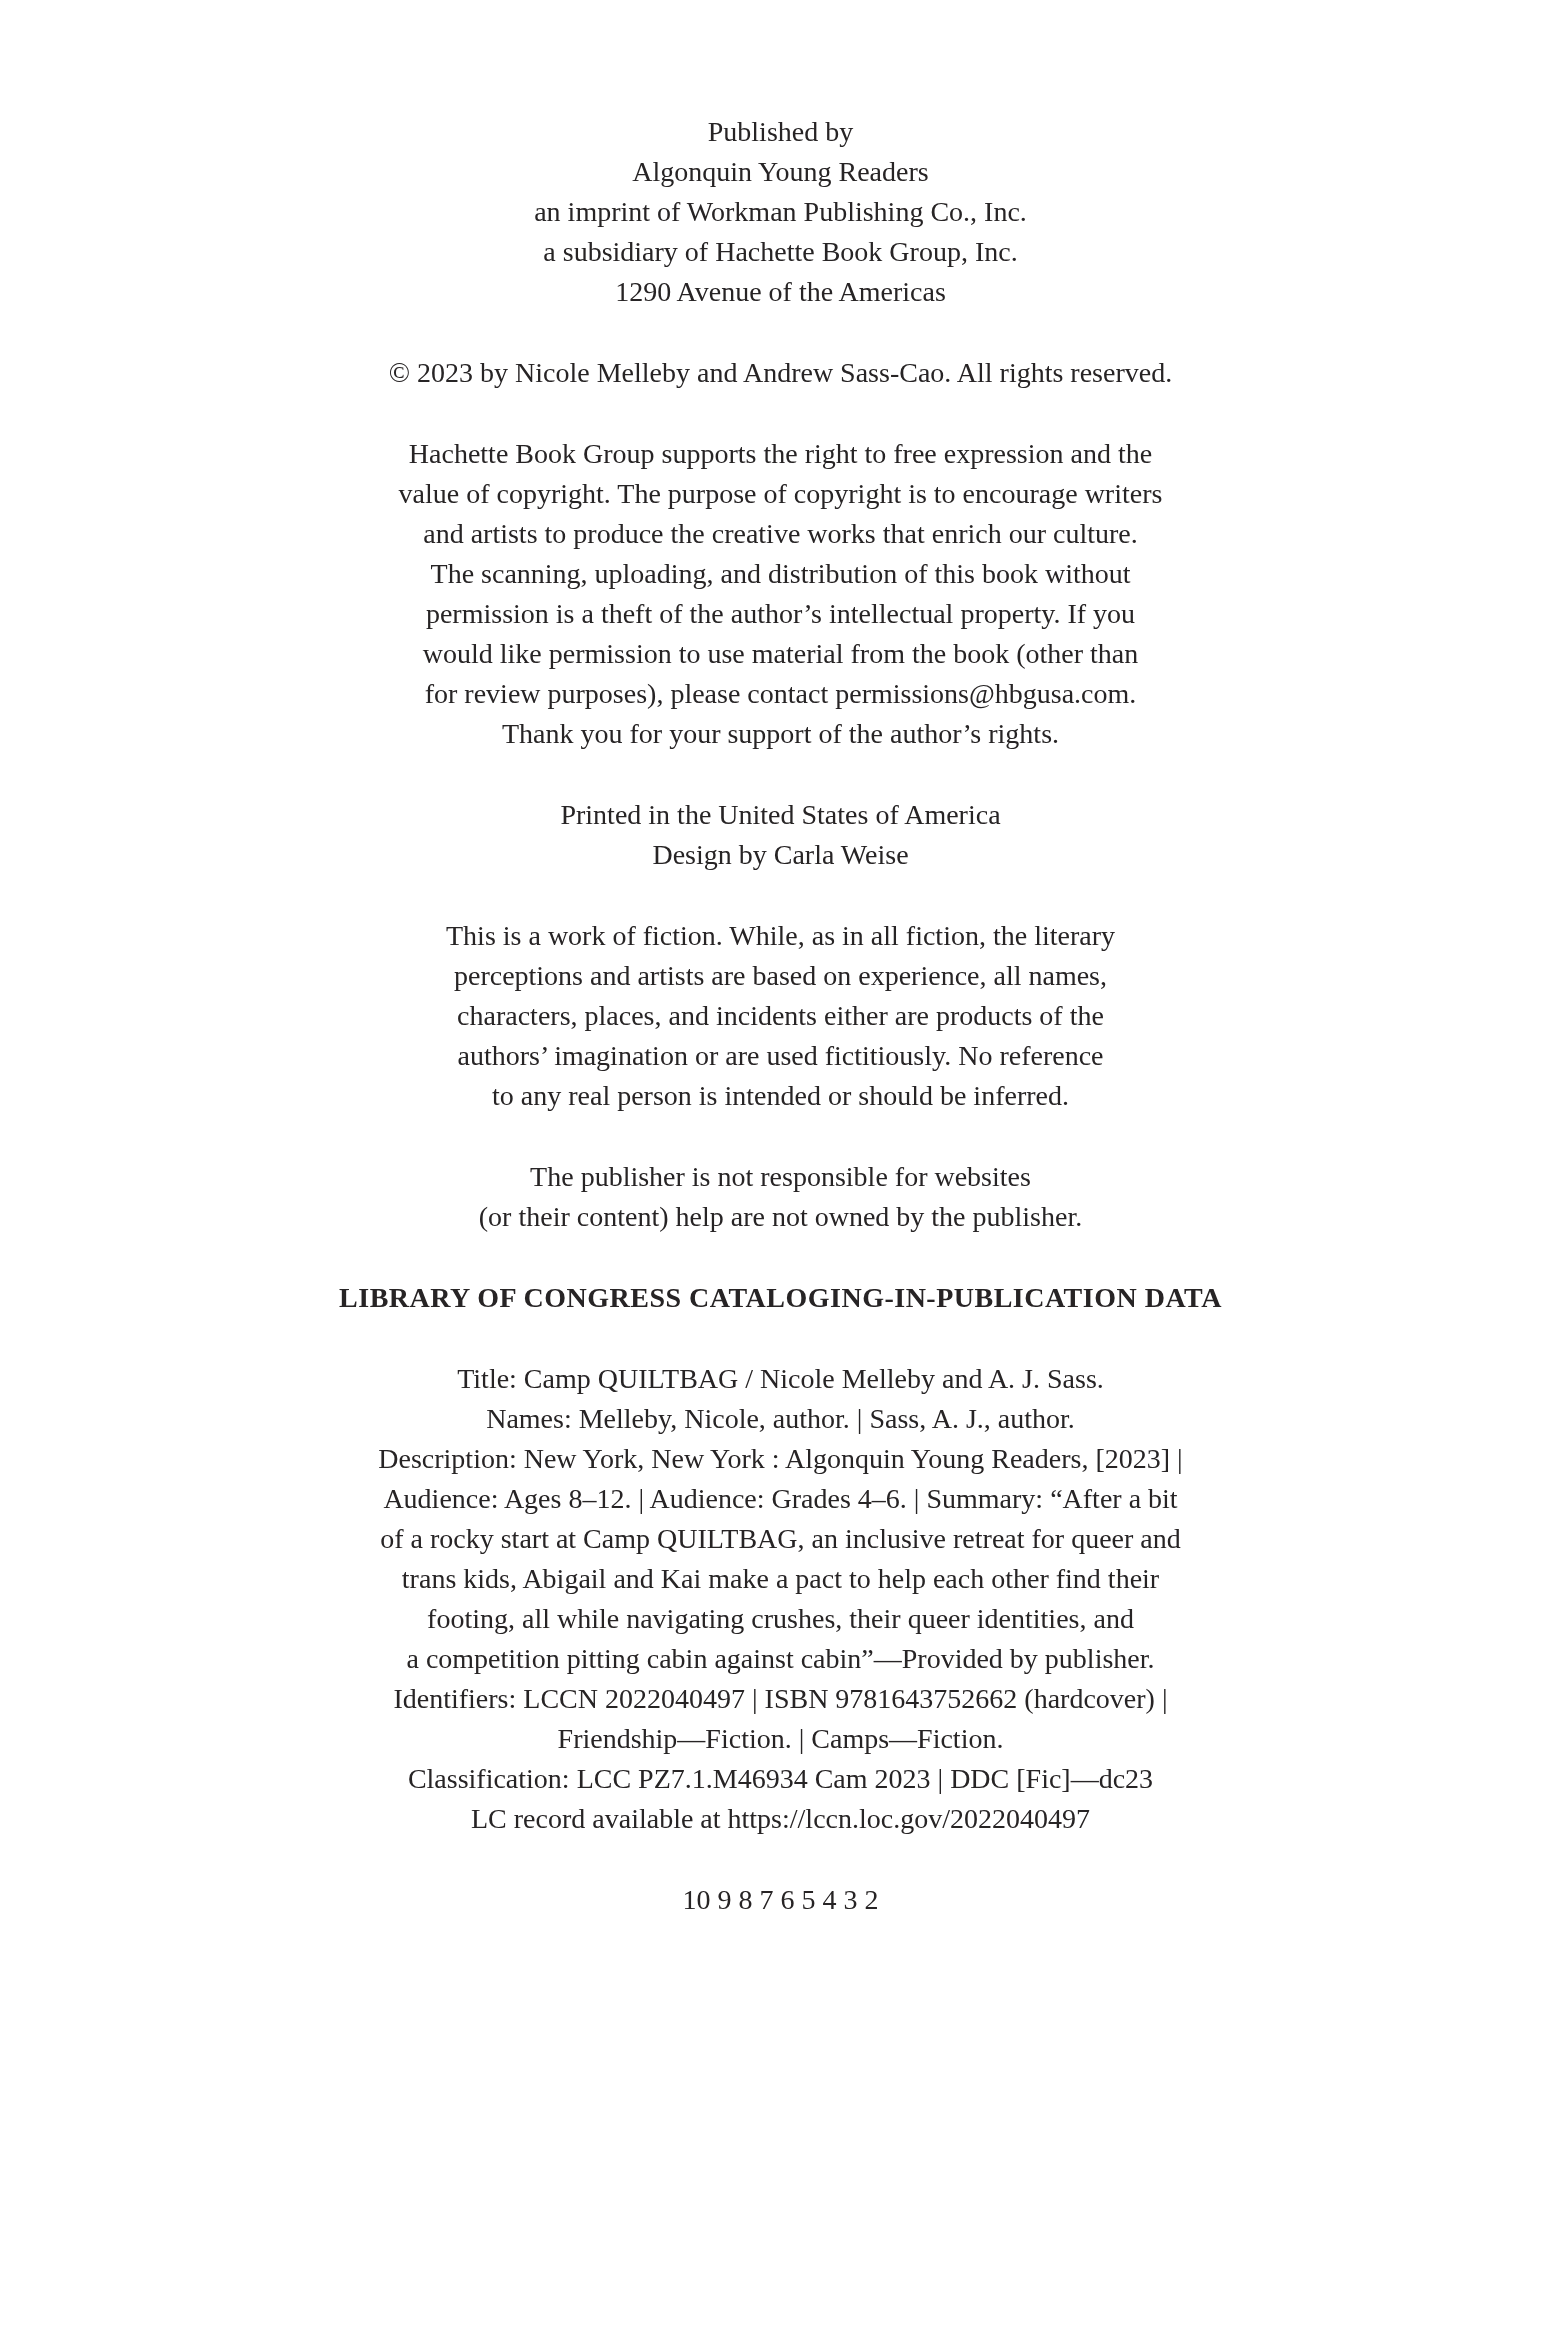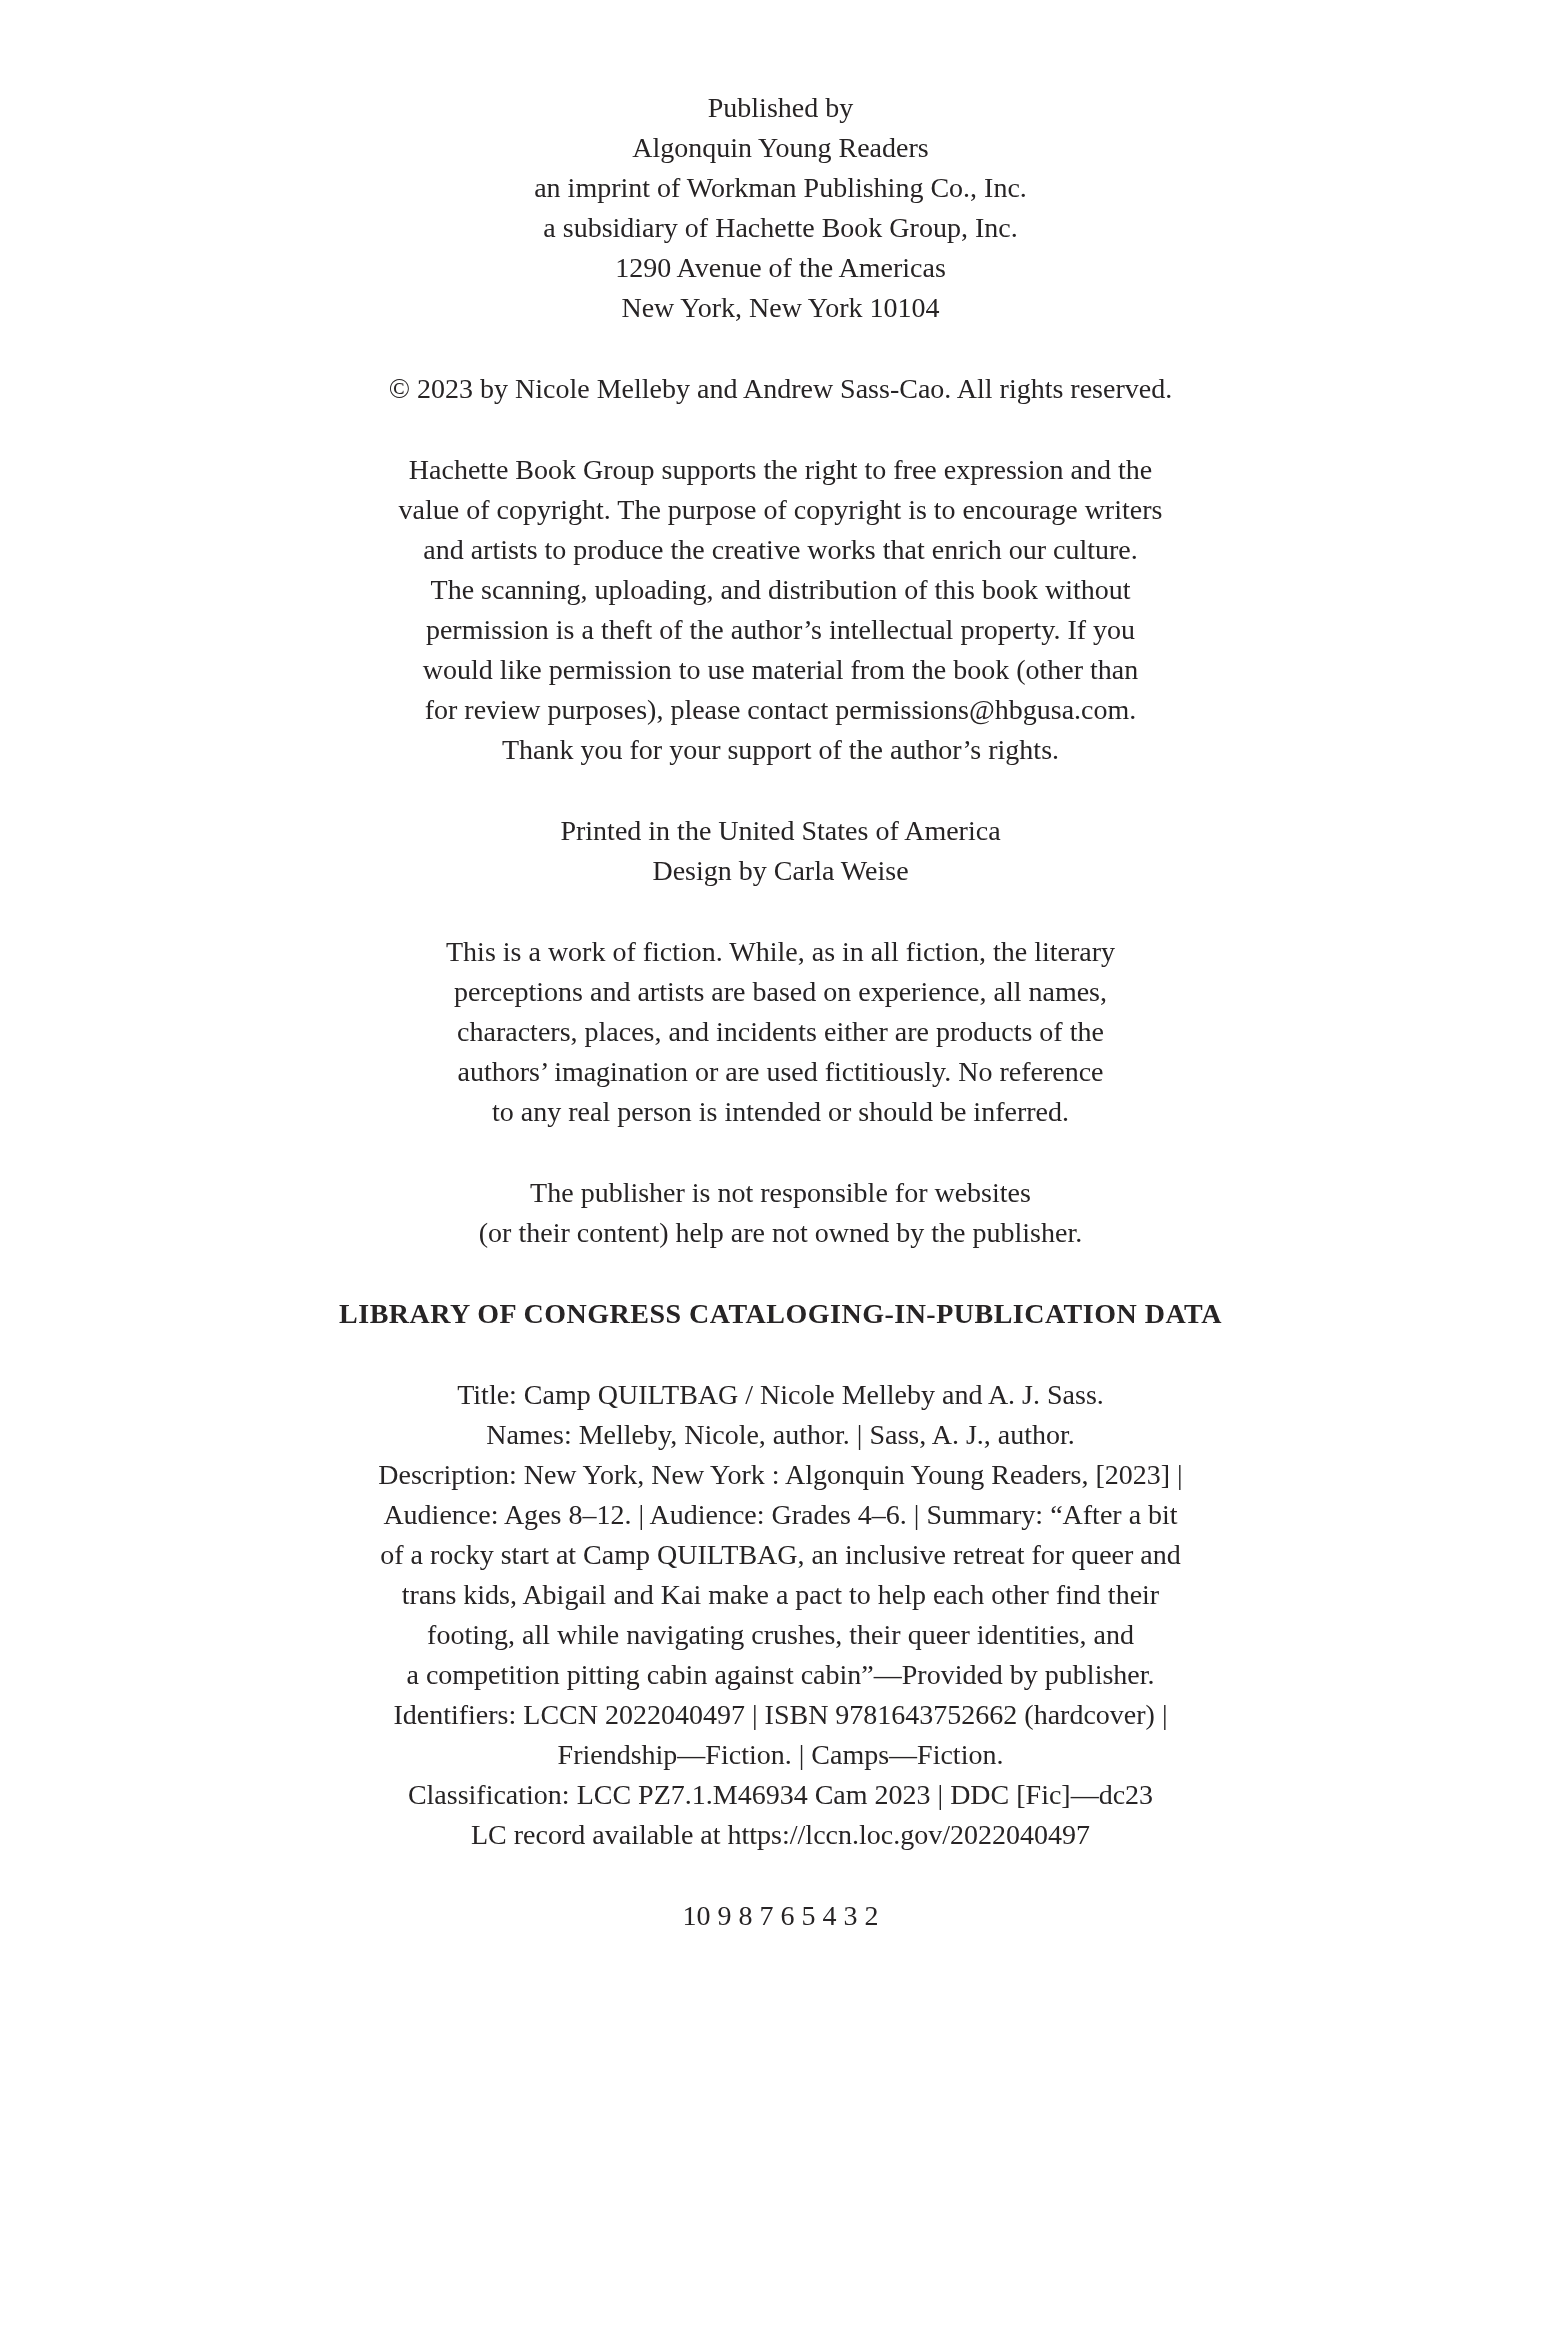--- a/index.html
+++ b/index.html
@@ -10,21 +10,21 @@
     width: 1561px;
     height: 2342px;
     background: #ffffff;
     color: #272425;
     font-family: "Liberation Serif", serif;
     -webkit-font-smoothing: antialiased;
   }
   .page {
     width: 1060px;
     margin: 0 auto;
-    padding-top: 88px;
+    padding-top: 112px;
     text-align: center;
   }
   .section {
     margin: 0 0 41px 0;
   }
   .line {
     font-size: 28px;
     line-height: 40px;
     white-space: nowrap;
   }
@@ -37,21 +37,20 @@
 <body>
 
 <main class="page">
 
   <section class="section">
     <div class="line">Published by</div>
     <div class="line">Algonquin Young Readers</div>
     <div class="line">an imprint of Workman Publishing Co., Inc.</div>
     <div class="line">a subsidiary of Hachette Book Group, Inc.</div>
     <div class="line">1290 Avenue of the Americas</div>
-    <div class="line">New York, New York 10104</div>
   </section>
 
   <section class="section">
     <div class="line">© 2023 by Nicole Melleby and Andrew Sass-Cao. All rights reserved.</div>
   </section>
 
   <section class="section">
     <div class="line">Hachette Book Group supports the right to free expression and the</div>
     <div class="line">value of copyright. The purpose of copyright is to encourage writers</div>
     <div class="line">and artists to produce the creative works that enrich our culture.</div>

